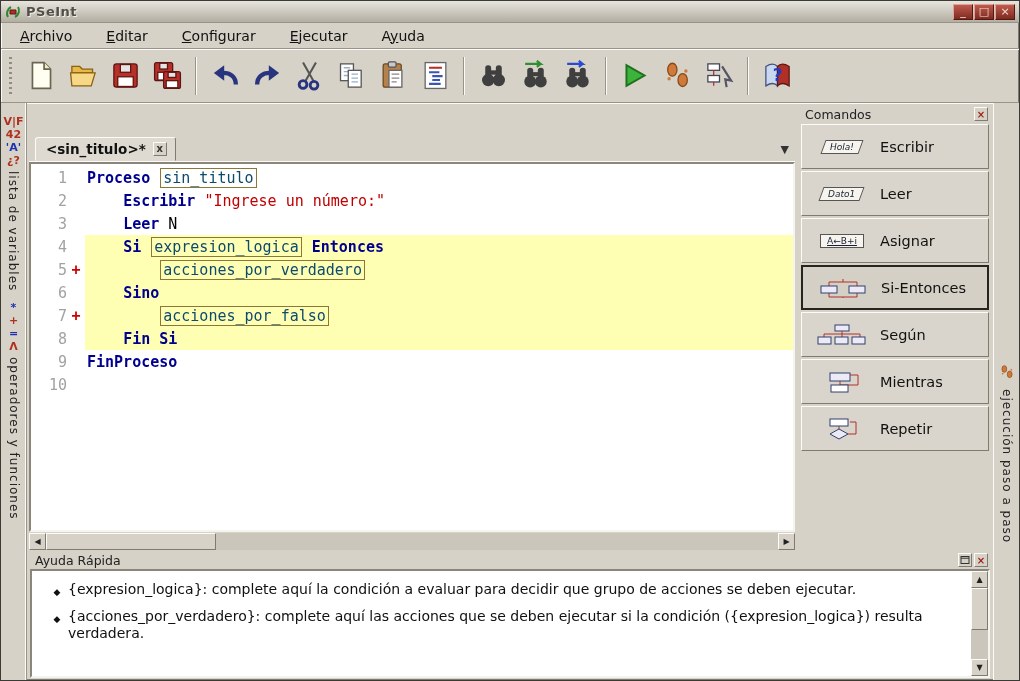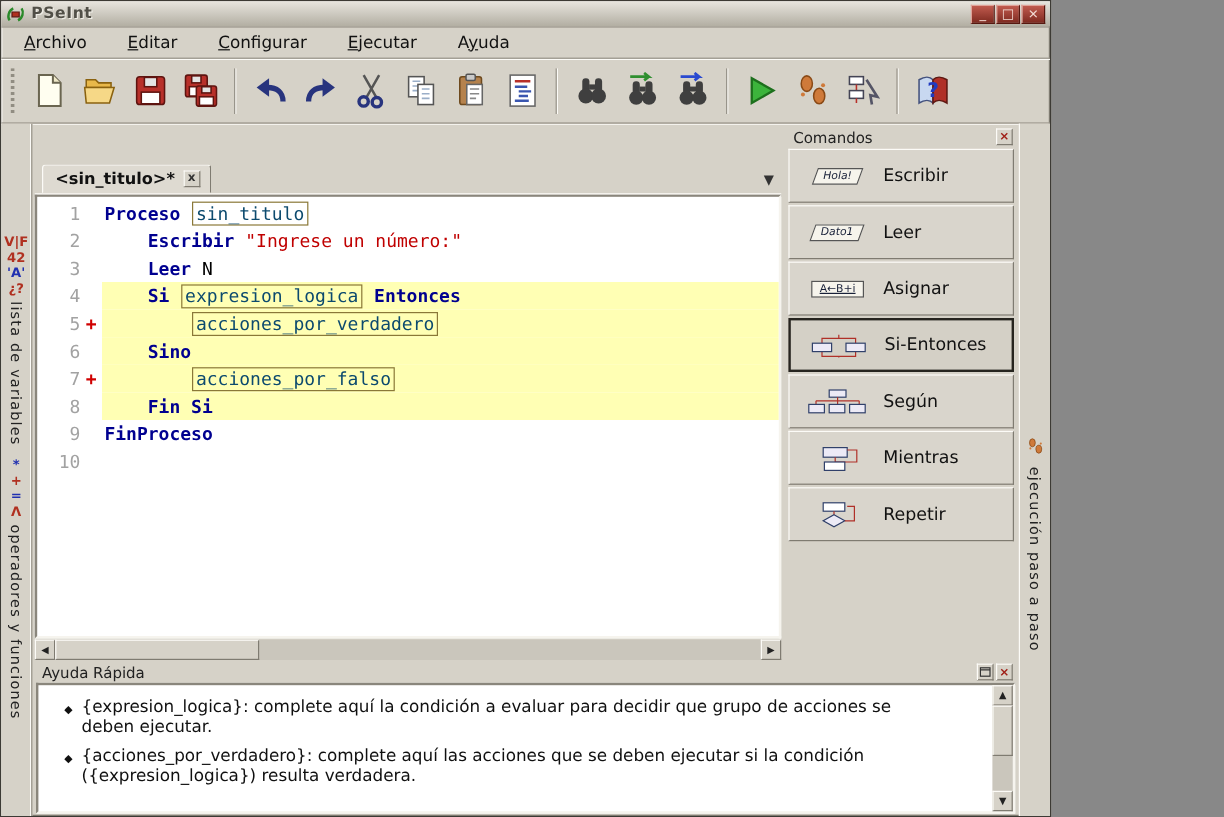--- a/index.html
+++ b/index.html
@@ -1,21 +1,21 @@
 <!DOCTYPE html>
 <html style="--kw: #000090; --str: #c00000; --hl: #ffffb4; --status: #2038c8;"><head>
 <meta charset="utf-8">
 <style>
   :root{
     --bg:#d6d2c8; --bev-l:#fcfbf7; --bev-d:#7f7b71; --line:#98948a;
     --kw:#000090; --str:#c00000; --hl:#ffffb4; --status:#2038c8;
   }
   *{box-sizing:border-box; margin:0; padding:0;}
   body{font-family:"DejaVu Sans", sans-serif; background:#888; }
-  .window{width:876px; height:681px; background:var(--bg); border:1px solid #3c3a34;
+  .window{width:1020px; height:681px; background:var(--bg); border:1px solid #3c3a34;
     display:flex; flex-direction:column; overflow:hidden;
     box-shadow:inset 1px 1px 0 var(--bev-l), inset -1px -1px 0 var(--bev-d);}
   .bo{border:1px solid; border-color:var(--bev-l) var(--bev-d) var(--bev-d) var(--bev-l);}
 
   
   .titlebar{height:22px; flex:0 0 22px; display:flex; align-items:center; gap:5px; padding:0 4px;
     background:linear-gradient(180deg,#e8e5de,#b2ae a2,#b2aea2); background:linear-gradient(180deg,#e8e5de,#b2aea2);
     border-bottom:1px solid var(--line);}
   .title-text{font-size:13px; font-weight:bold; color:#514f47; text-shadow:1px 1px 0 #efede6; letter-spacing:.5px;}
   .win-controls{margin-left:auto; display:flex; gap:1px;}
@@ -35,21 +35,21 @@
   .tb-handle{width:3px; height:38px; margin:0 8px 0 2px;
     background:repeating-linear-gradient(180deg,#918d82 0 2px,transparent 2px 5px);}
   .tb-btn{width:42px; height:42px; display:flex; align-items:center; justify-content:center;}
   .tb-btn svg{width:31px; height:31px;}
   .tb-sep{width:0; height:38px; border-left:1px solid var(--line); border-right:1px solid var(--bev-l); margin:0 7px;}
 
   
   .main{flex:1; display:flex; min-height:0;}
   .edge-strip{width:26px; flex:0 0 26px; display:flex; flex-direction:column; align-items:center;
     background:var(--bg);}
-  .edge-strip.left{border-right:1px solid var(--line); box-shadow:-1px 0 0 var(--bev-l) inset;justify-content:center;}
+  .edge-strip.left{border-right:1px solid var(--line); box-shadow:-1px 0 0 var(--bev-l) inset;}
   .edge-strip.right{border-left:1px solid var(--bev-l);}
   .vgroup{display:flex; flex-direction:column; align-items:center; margin-top:10px;}
   .vsym{font-size:11px; font-weight:bold; line-height:13px;}
   .vtext{writing-mode:vertical-rl; font-size:12px; color:#222; margin-top:4px; letter-spacing:1px;}
 
   .center{flex:1; display:flex; flex-direction:column; min-width:0;}
   .top-row{flex:1; display:flex; min-height:0;}
   .editor-col{flex:1; display:flex; flex-direction:column; min-width:0; padding:2px 2px 0 2px;}
 
   

